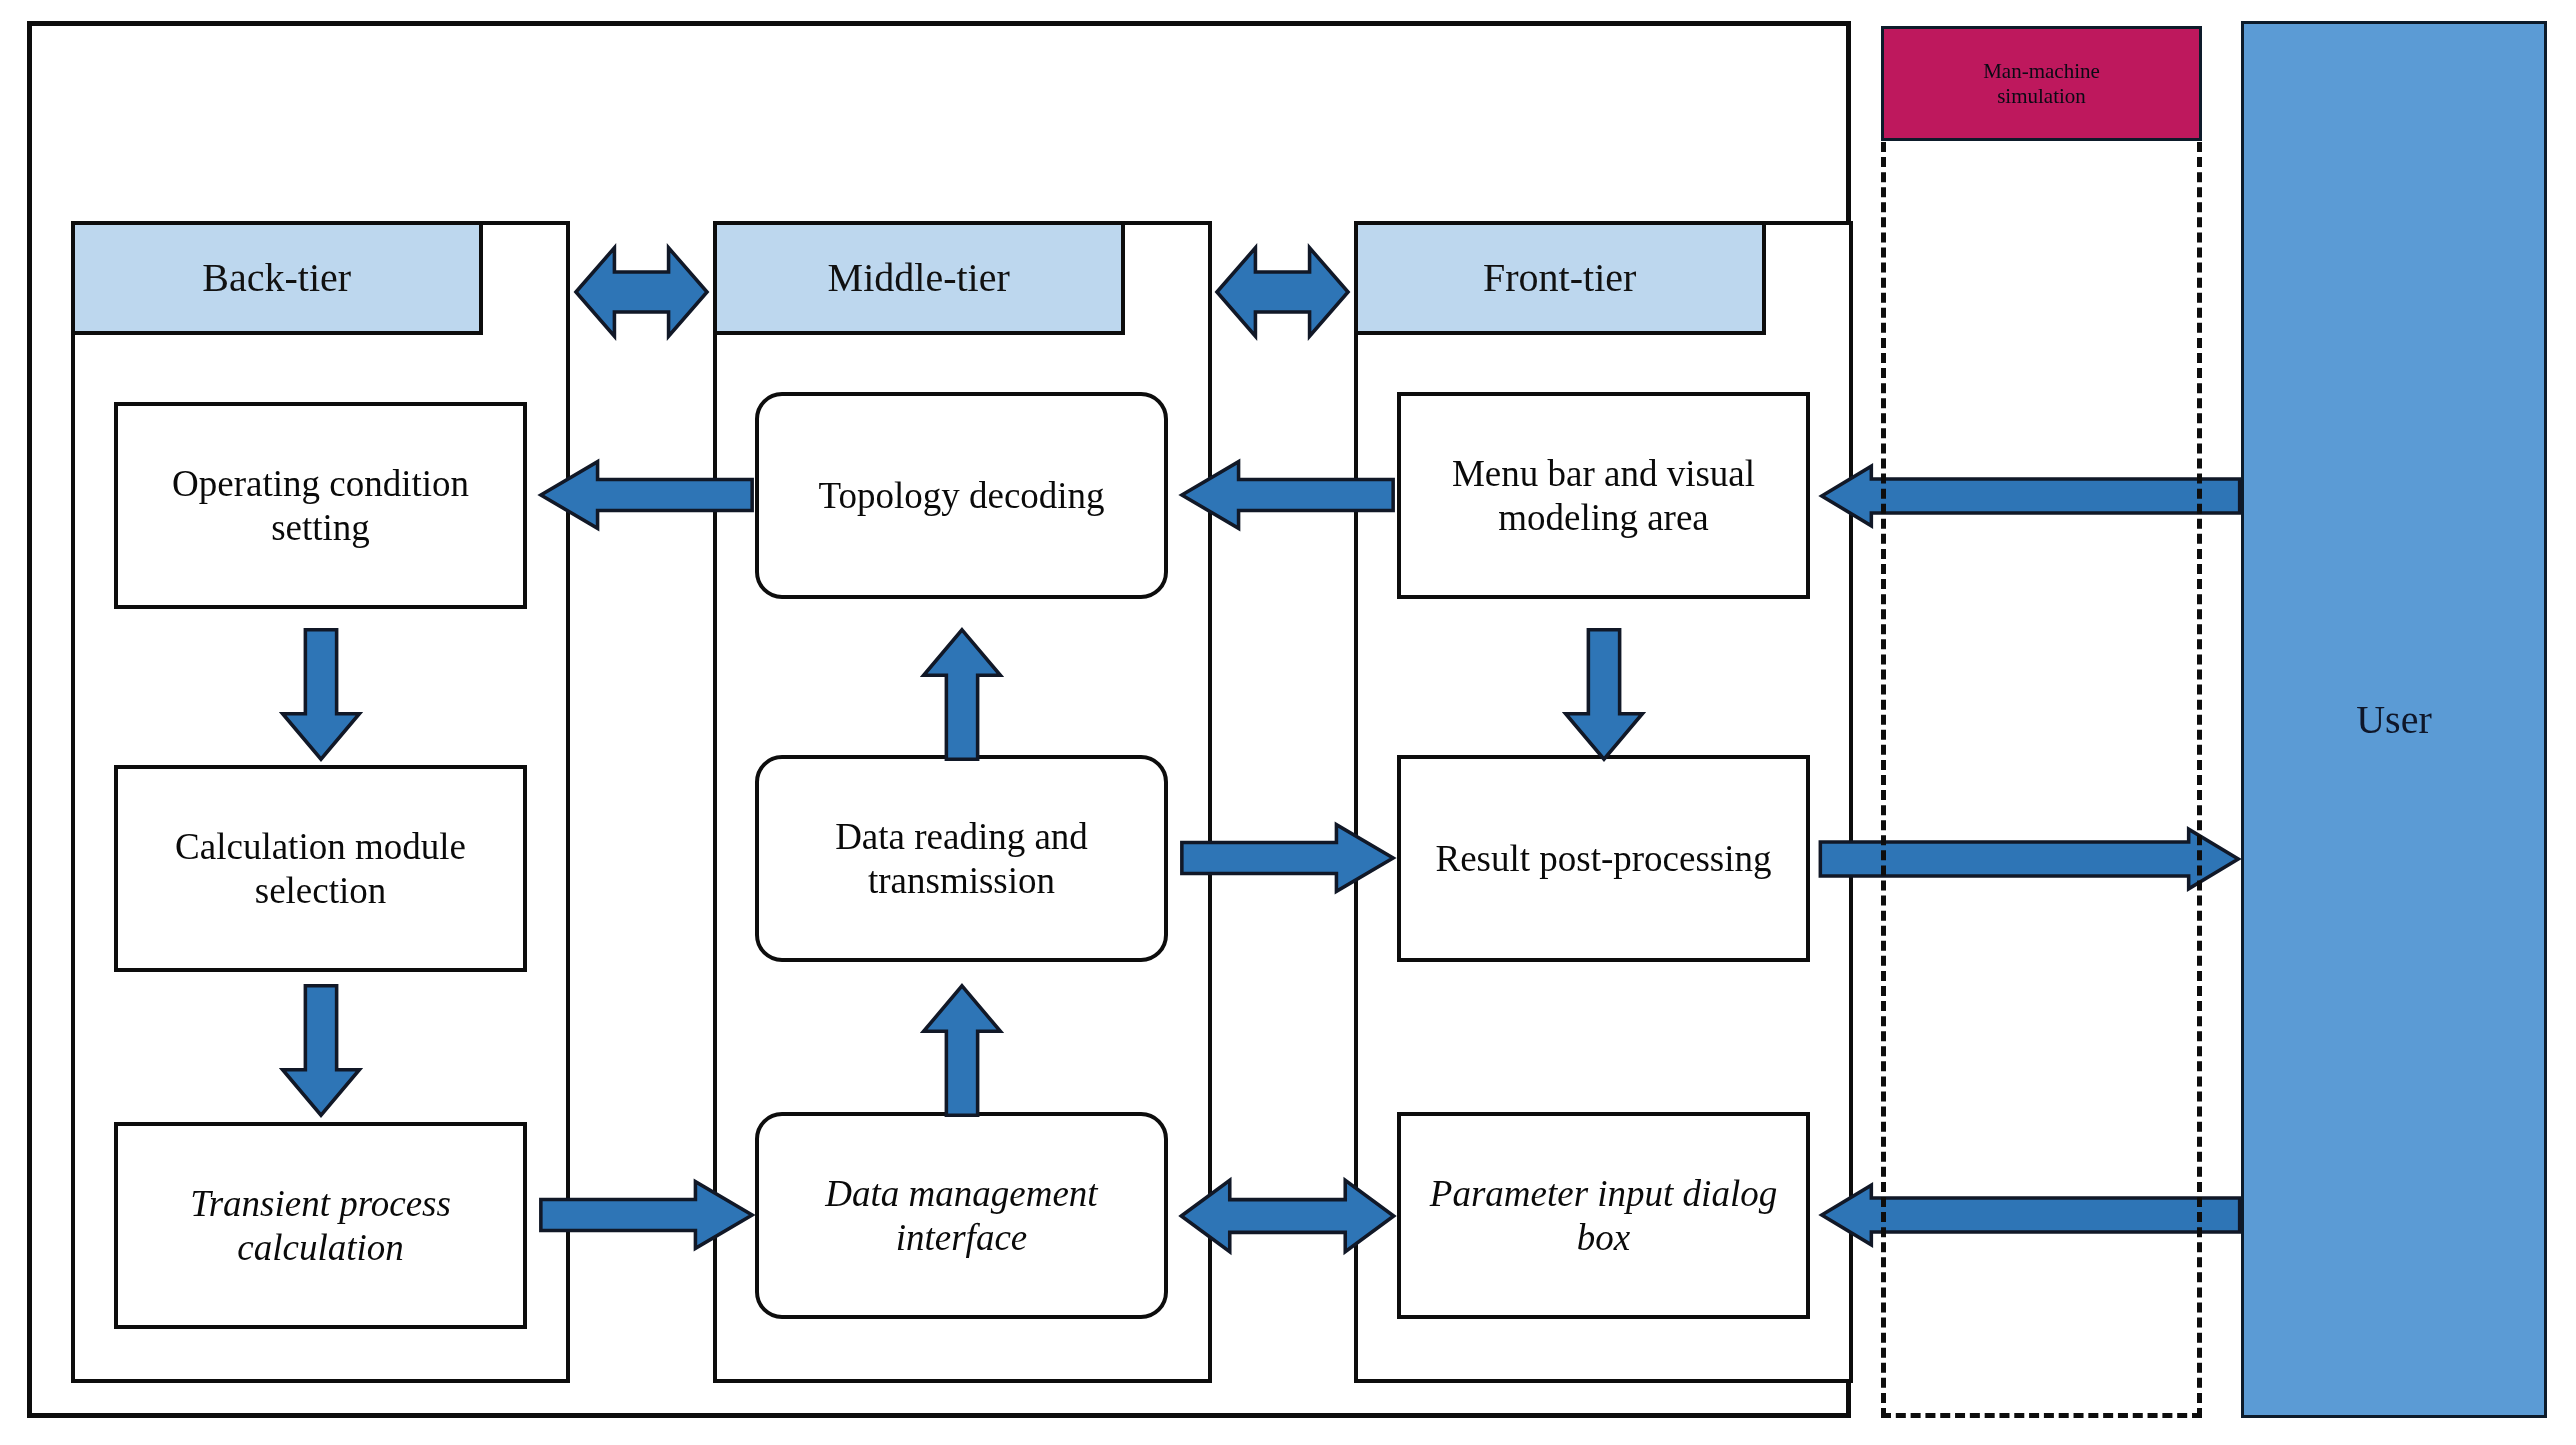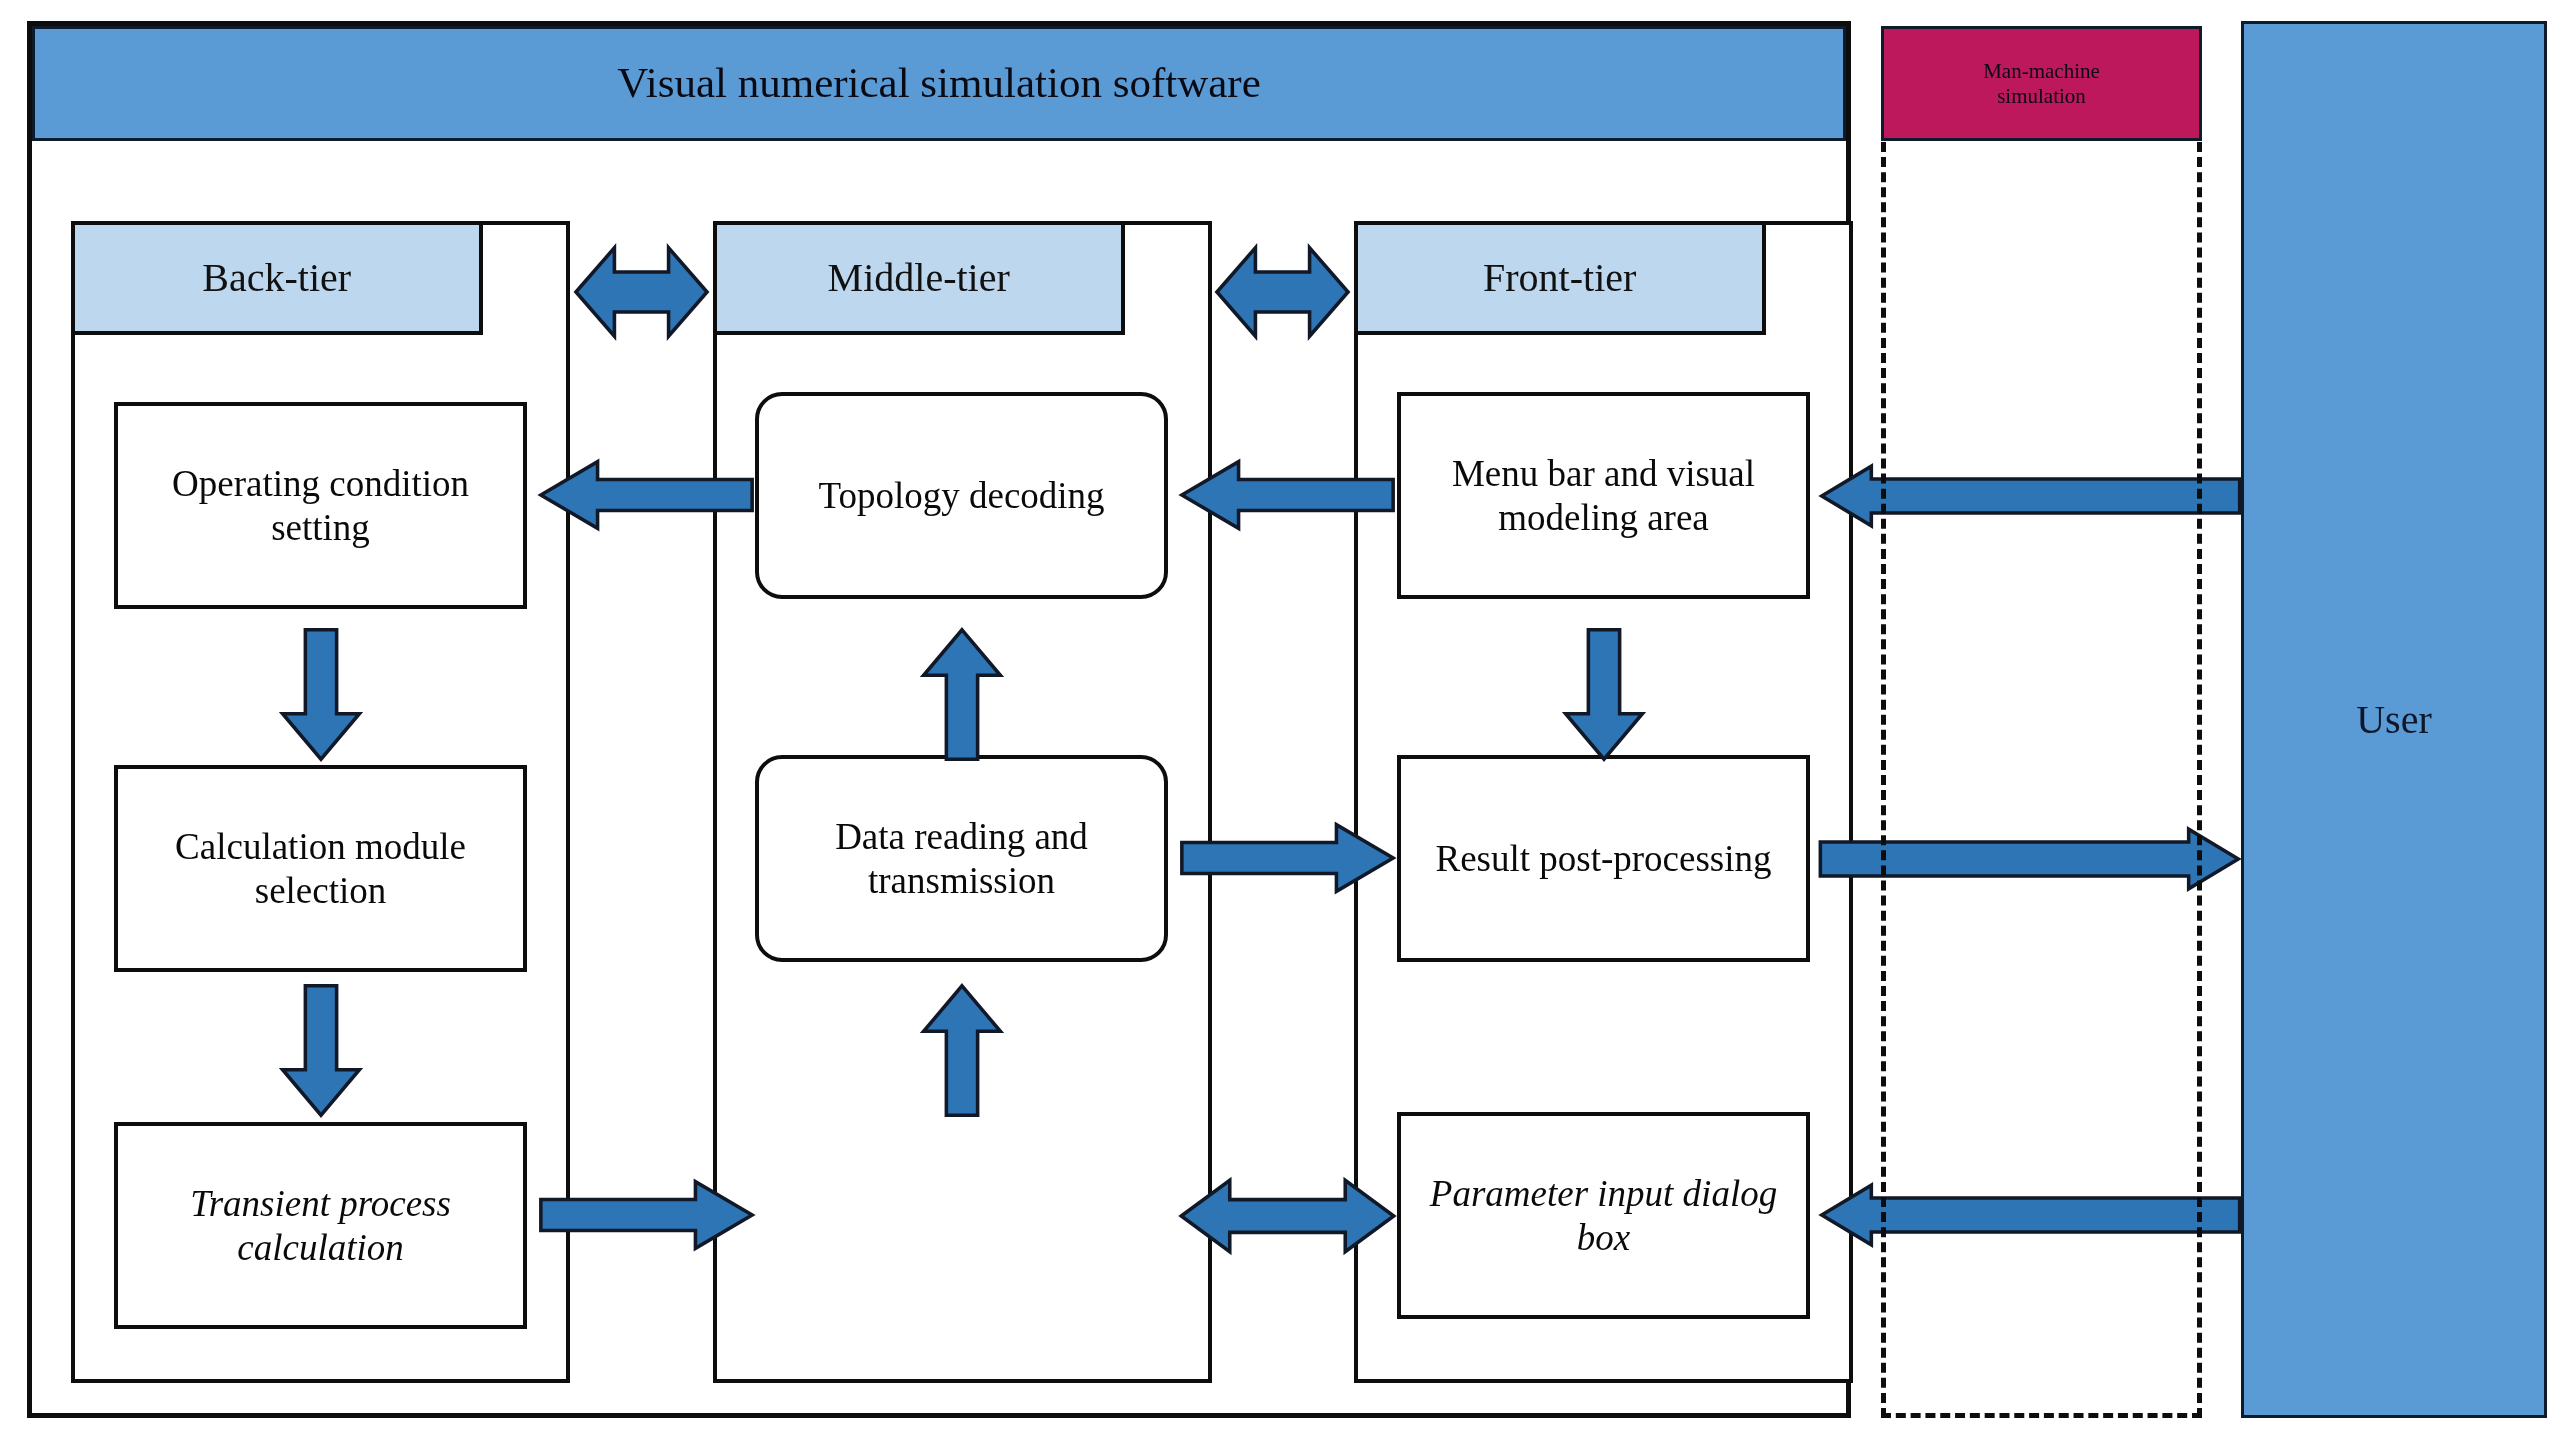--- a/index.html
+++ b/index.html
@@ -143,36 +143,36 @@
     color: #0f172a;
   }
 </style>
 </head>
 <body>
 
 <div id="canvas">
 
   <div id="software-frame" class="abs"></div>
 
-  <div id="software-title" class="abs ctr">Visual numerical simulation software</div>
 
   <div id="col-back" class="tier-col abs">
     <div class="tier-head">Back-tier</div>
   </div>
 
   <div id="box-back-1" class="pbox abs ctr pbox-r1">Operating condition setting</div>
   <div id="box-back-2" class="pbox abs ctr pbox-r2">Calculation module selection</div>
   <div id="box-back-3" class="pbox abs ctr pbox-r3">Transient process calculation</div>
 
   <div id="col-middle" class="tier-col abs">
     <div class="tier-head">Middle-tier</div>
   </div>
 
   <div id="box-mid-1" class="pbox abs ctr pbox-r1">Topology decoding</div>
   <div id="box-mid-2" class="pbox abs ctr pbox-r2">Data reading and transmission</div>
+  <div id="box-mid-3" class="pbox abs ctr pbox-r3">Data management interface</div>
 
   <div id="col-front" class="tier-col abs">
     <div class="tier-head">Front-tier</div>
   </div>
 
   <div id="box-front-1" class="pbox abs ctr pbox-r1">Menu bar and visual modeling area</div>
   <div id="box-front-2" class="pbox abs ctr pbox-r2">Result post-processing</div>
   <div id="box-front-3" class="pbox abs ctr pbox-r3">Parameter input dialog box</div>
 
   <svg class="arrow-svg" style="left:570px; top:235px;" width="143" height="114" viewBox="0 0 200 160">

